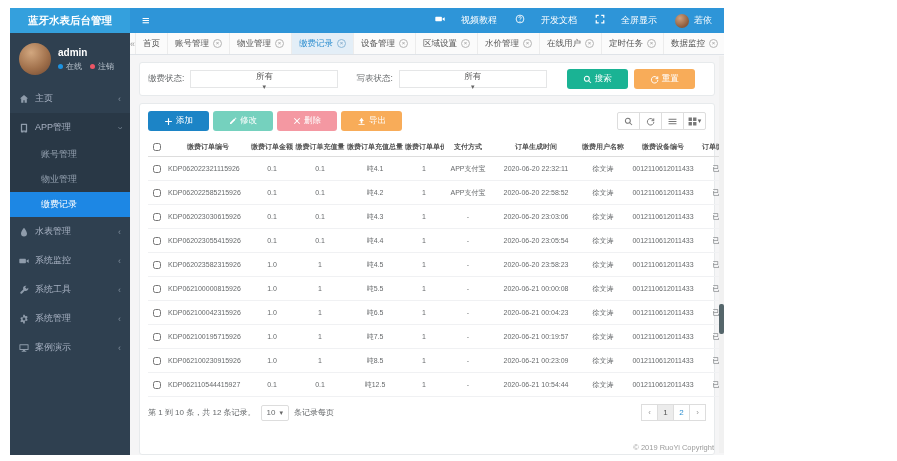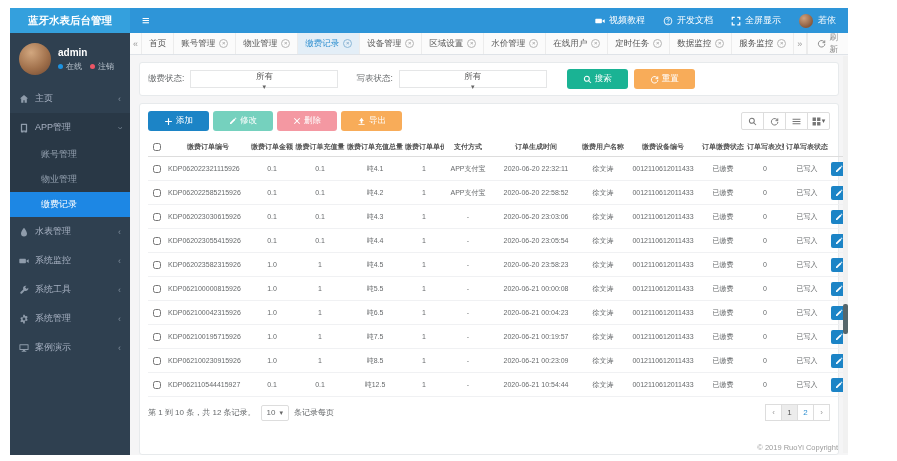--- a/index.html
+++ b/index.html
@@ -1,27 +1,27 @@
 <!DOCTYPE html>
 <html><head>
 <meta charset="utf-8">
 <style>
   * { box-sizing: border-box; margin: 0; padding: 0; }
   html,body { width: 897px; height: 461px; background:#fff; overflow:hidden;
     font-family:"Liberation Sans","DejaVu Sans",sans-serif; }
-  .app { position:absolute; left:10px; top:8px; width:838px; height:447px; overflow:hidden; background:#fff; }
+  .app { position:absolute; left:10px; top:8px; width:714px; height:447px; overflow:hidden; background:#fff; }
 
   
   .topbar { display:flex; height:25px; }
   .brand { width:120px; background:#34a0dd; color:#fff; font-size:10.5px; font-weight:bold;
            line-height:25px; text-align:center; white-space:nowrap; }
   .navbar { flex:1; background:#2e95d8; display:flex; align-items:center; padding:0 12px; color:#fff; }
   .hamburger { font-size:13px; cursor:pointer; line-height:1; }
   .nav-right { margin-left:auto; display:flex; gap:18px; align-items:center; font-size:9px; }
-  .nav-item { display:inline-flex; align-items:center; gap:4px; cursor:pointer; white-space:nowrap; }
+  .nav-item { display:inline-flex; align-items:flex-start; gap:16px; cursor:pointer; white-space:nowrap; }
   .nav-user { display:inline-flex; align-items:center; gap:5px; cursor:pointer; }
   .avatar-sm { width:14px; height:14px; border-radius:50%;
     background:radial-gradient(circle at 35% 30%, #cfa07c, #8a5a3c 70%); }
 
   
   .bodyrow { display:flex; height:422px; }
   .sidebar { width:120px; background:#2f4050; color:#a7b1c2; flex:none; }
   .userpanel { padding:10px 9px 9px; display:flex; gap:7px; align-items:center; }
   .avatar { width:32px; height:32px; border-radius:50%; flex:none;
     background:radial-gradient(circle at 38% 30%, #d2a77f, #a1714c 55%, #6f4730 100%); }

